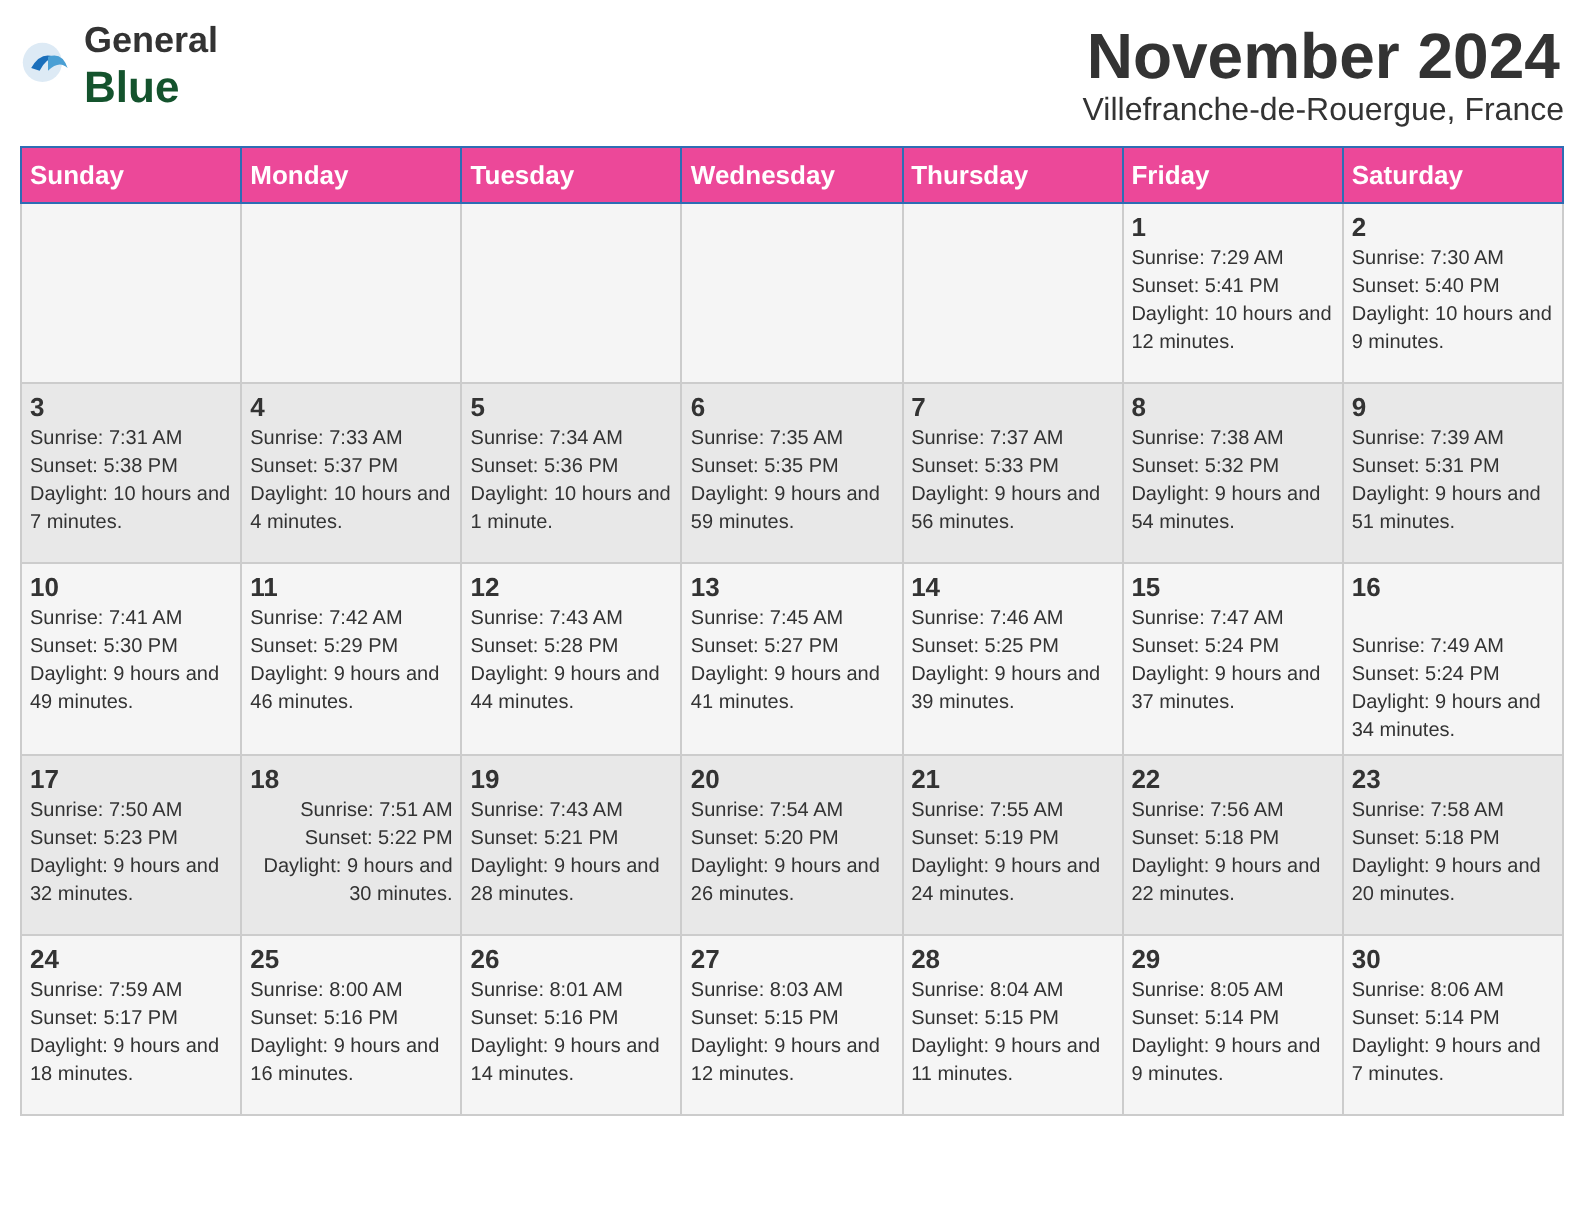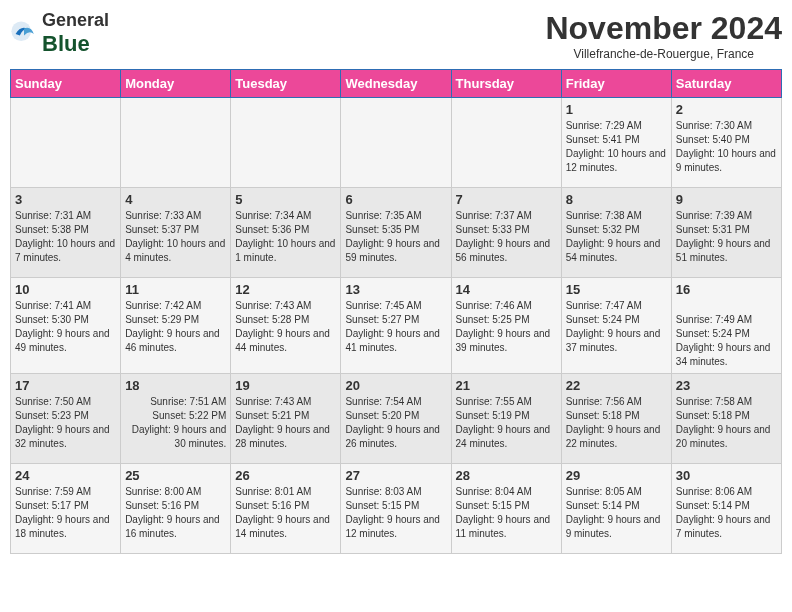--- a/index.html
+++ b/index.html
@@ -27,21 +27,21 @@
     }
     .title-area {
       text-align: center;
     }
     .main-title {
       font-size: 32px;
       font-weight: bold;
       color: #333;
     }
     .subtitle {
-      font-size: 12px;
+      font-size: 16px;
       color: #333;
     }
     table {
       width: 100%;
       border-collapse: collapse;
       table-layout: fixed;
     }
     thead tr th {
       background-color: #ec4899;
       color: #fff;

